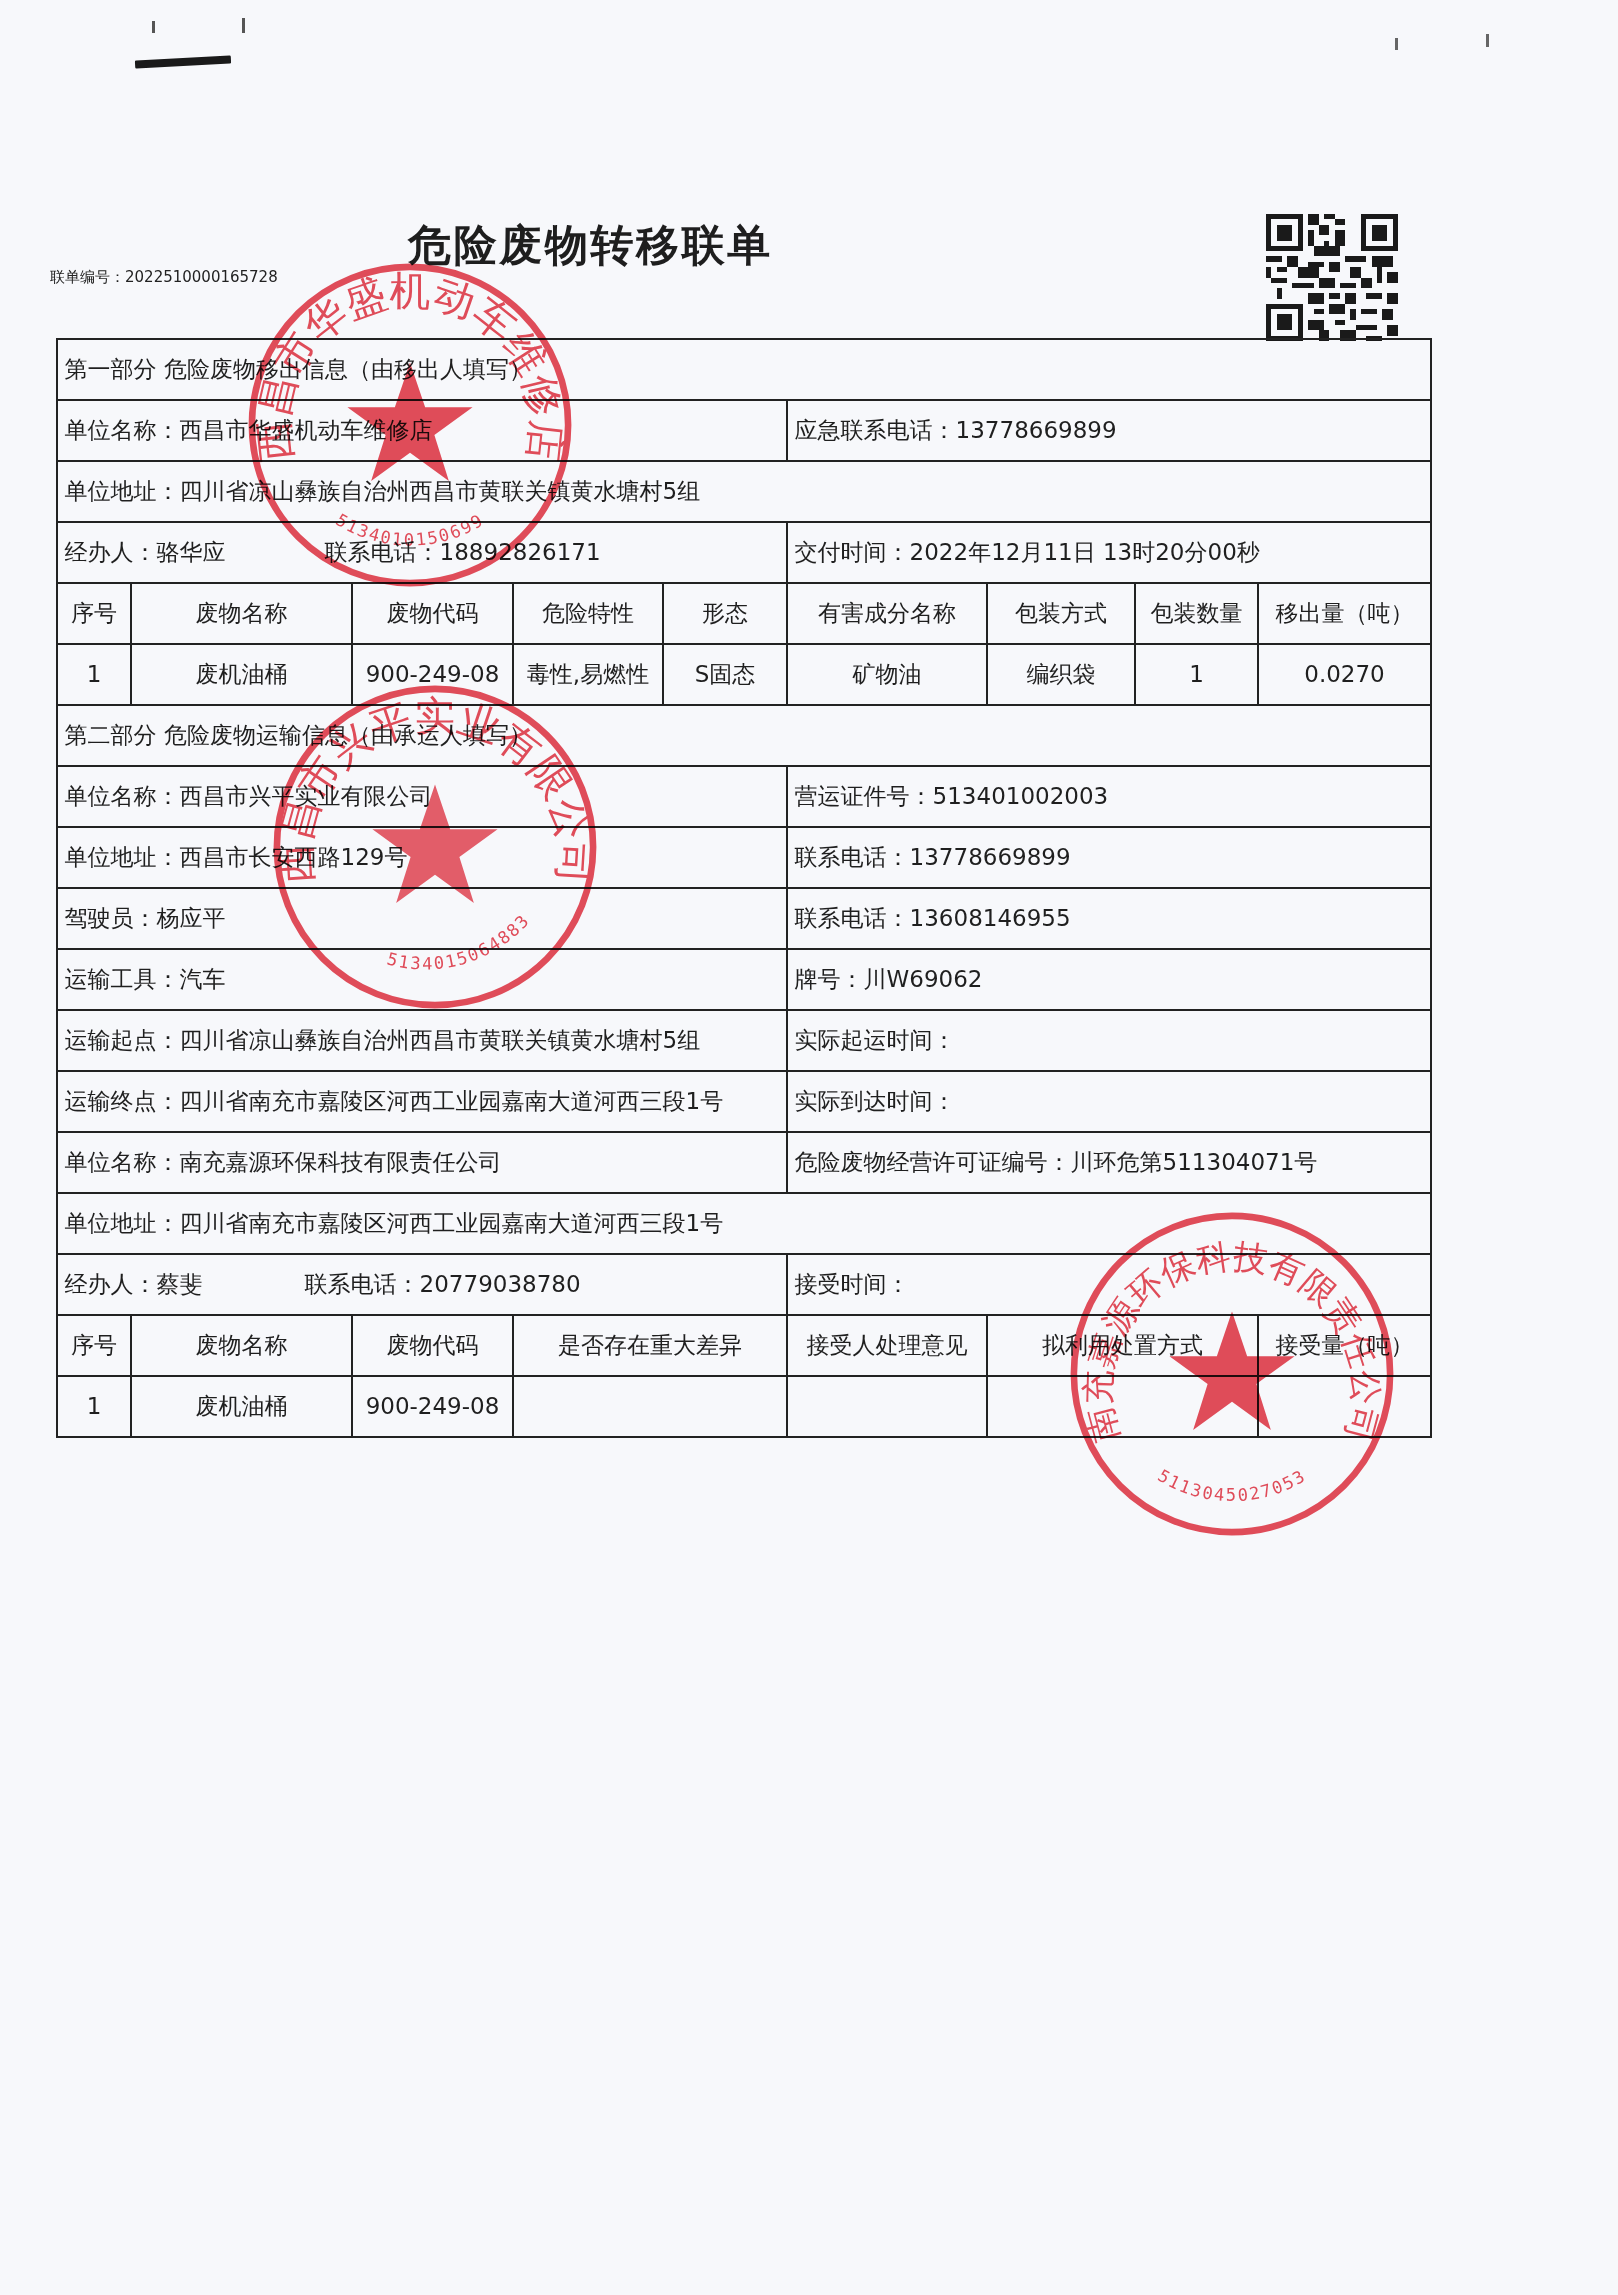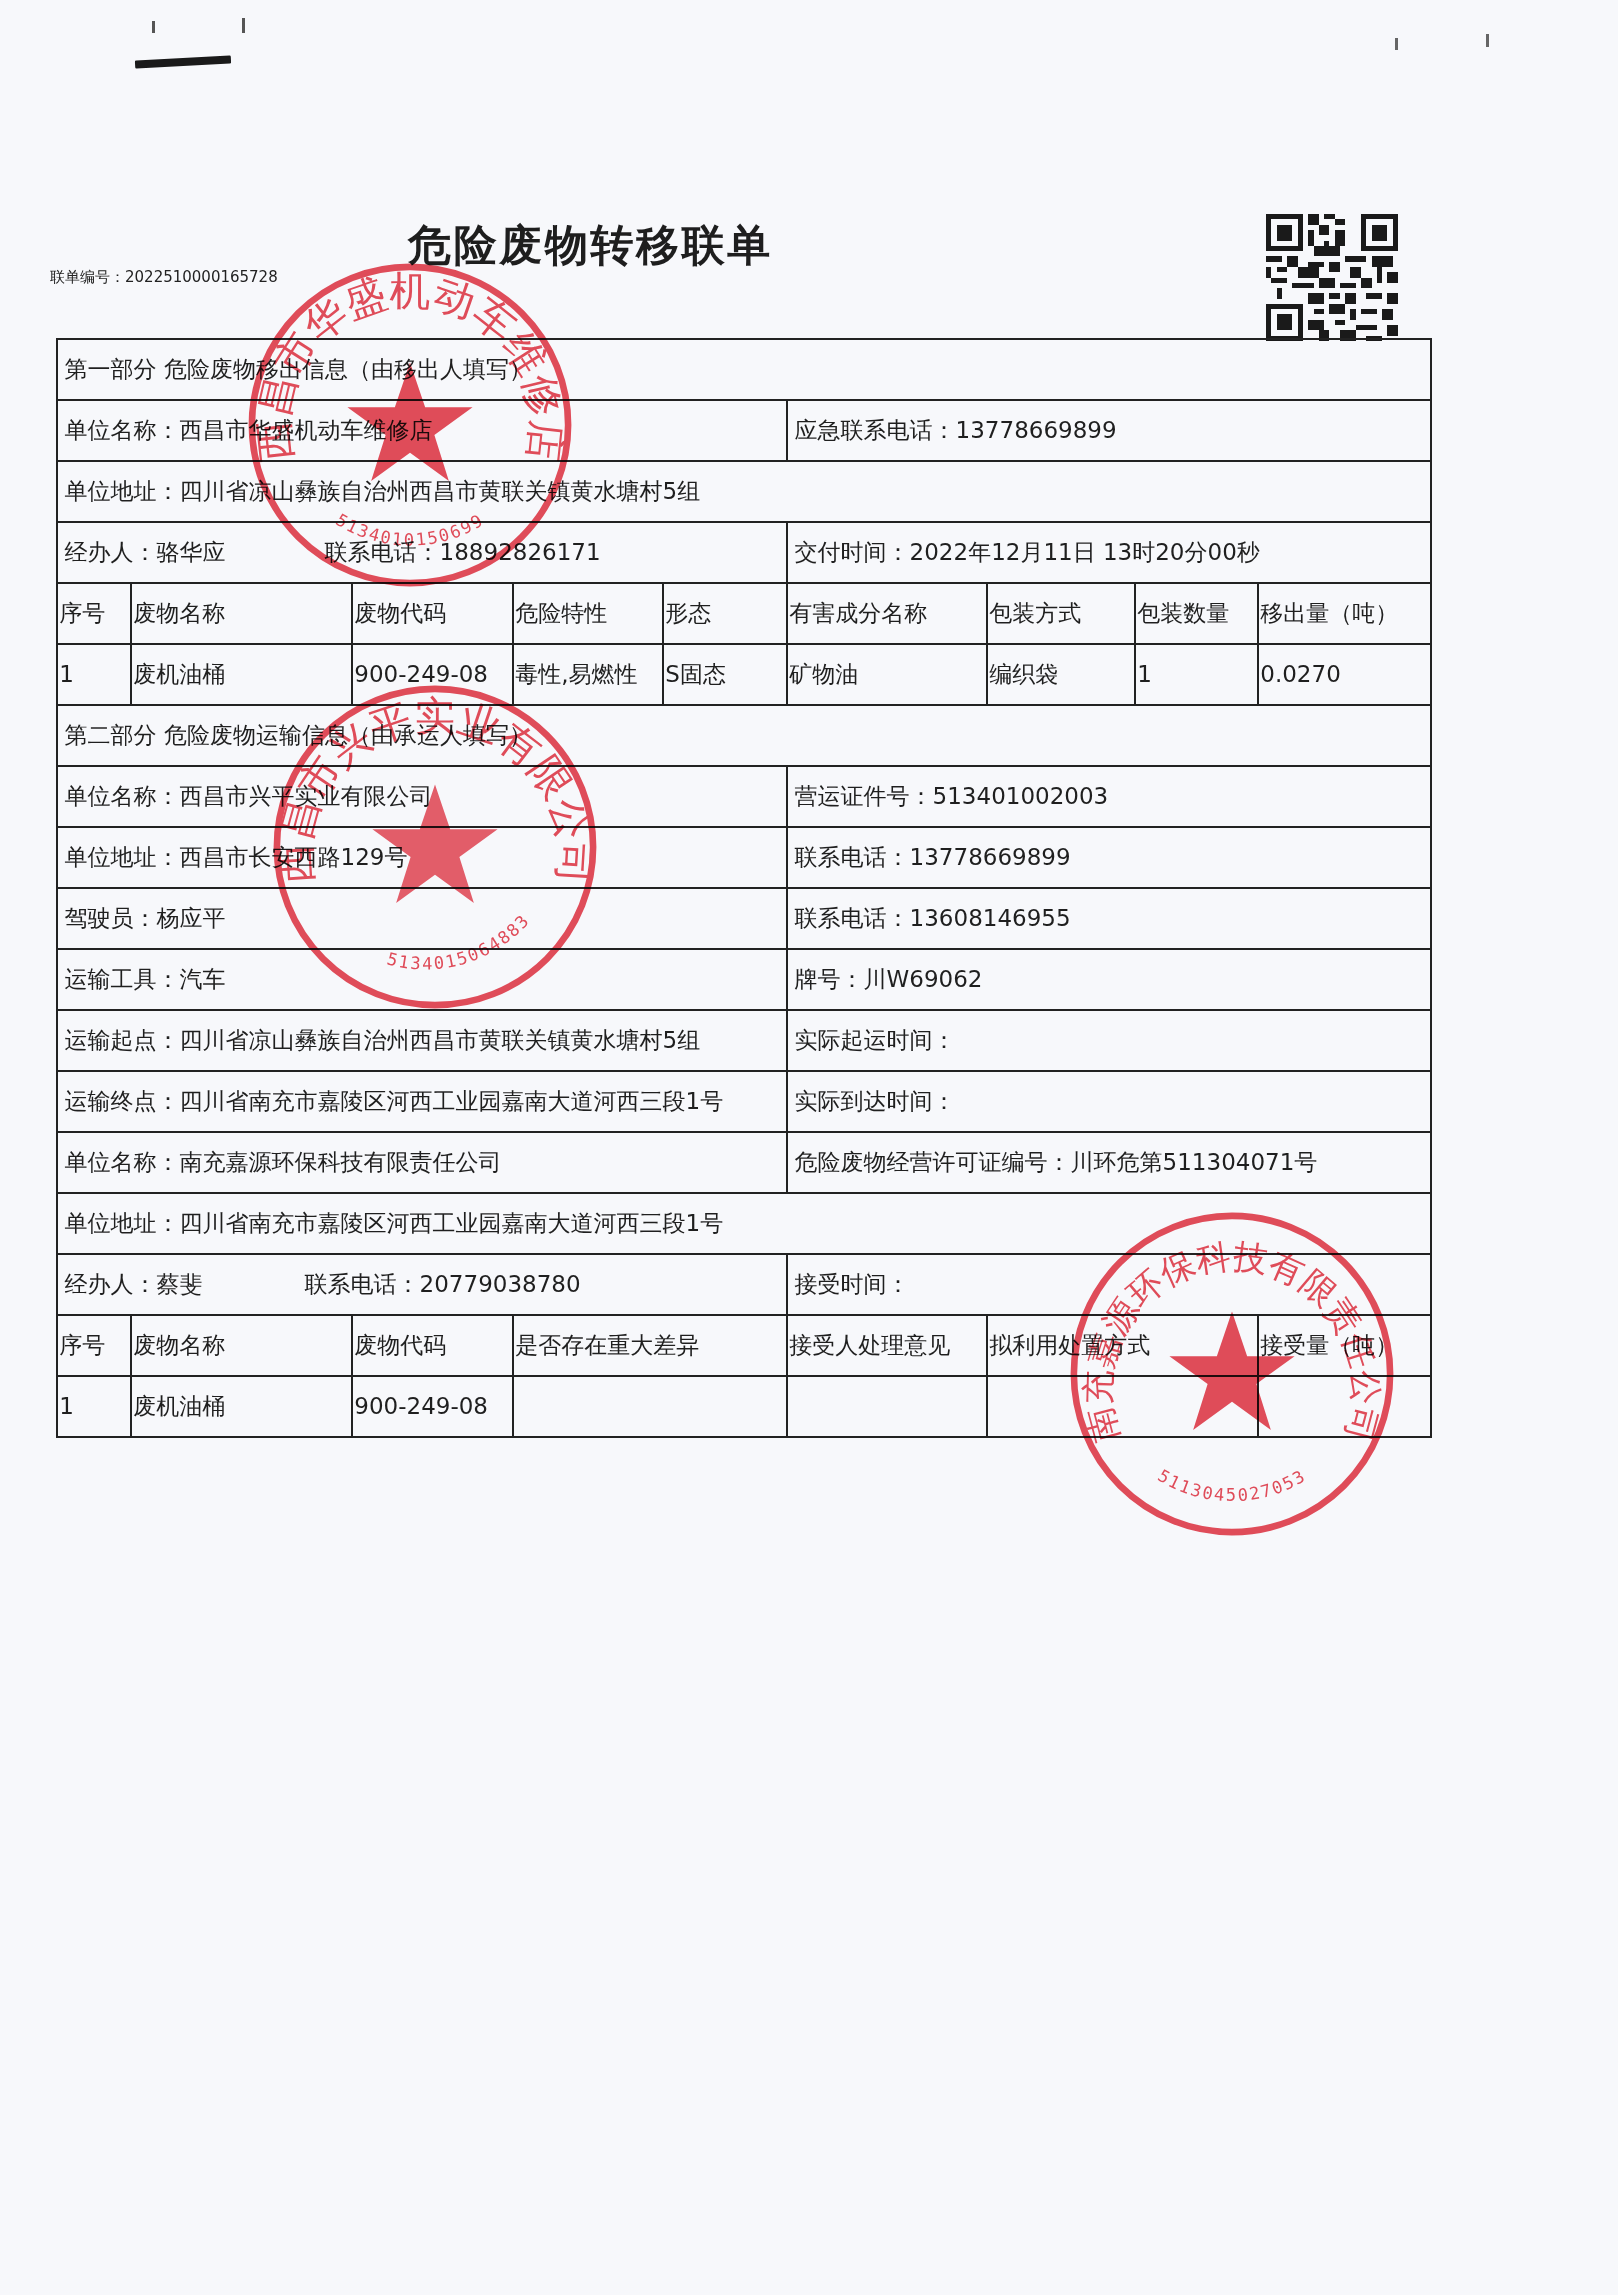--- a/index.html
+++ b/index.html
@@ -29,21 +29,21 @@
 
   table.form {
     position: absolute; left: 37px; top: 338px; width: 1375px;
     border-collapse: collapse; table-layout: fixed; margin-left: 19px;
   }
   table.form td {
     border: 2px solid #222; height: 59px; padding: 0 6.6px;
     font-size: 23px; line-height: 1; white-space: nowrap; overflow: visible;
     color: #1f1f1f;
   }
-  table.form td.c { text-align: left; padding: 0 1.3px; }
+  table.form td.c { text-align: center; padding: 0 1.3px; }
   .gap { display: inline-block; width: 99px; }
   .gap2 { display: inline-block; width: 102px; }
 
   .stamp { position: absolute; pointer-events: none; opacity: 0.86; mix-blend-mode: multiply; }
 </style>
 </head>
 <body>
 
 <div class="mark bar"></div>
 <div class="mark d1"></div>

